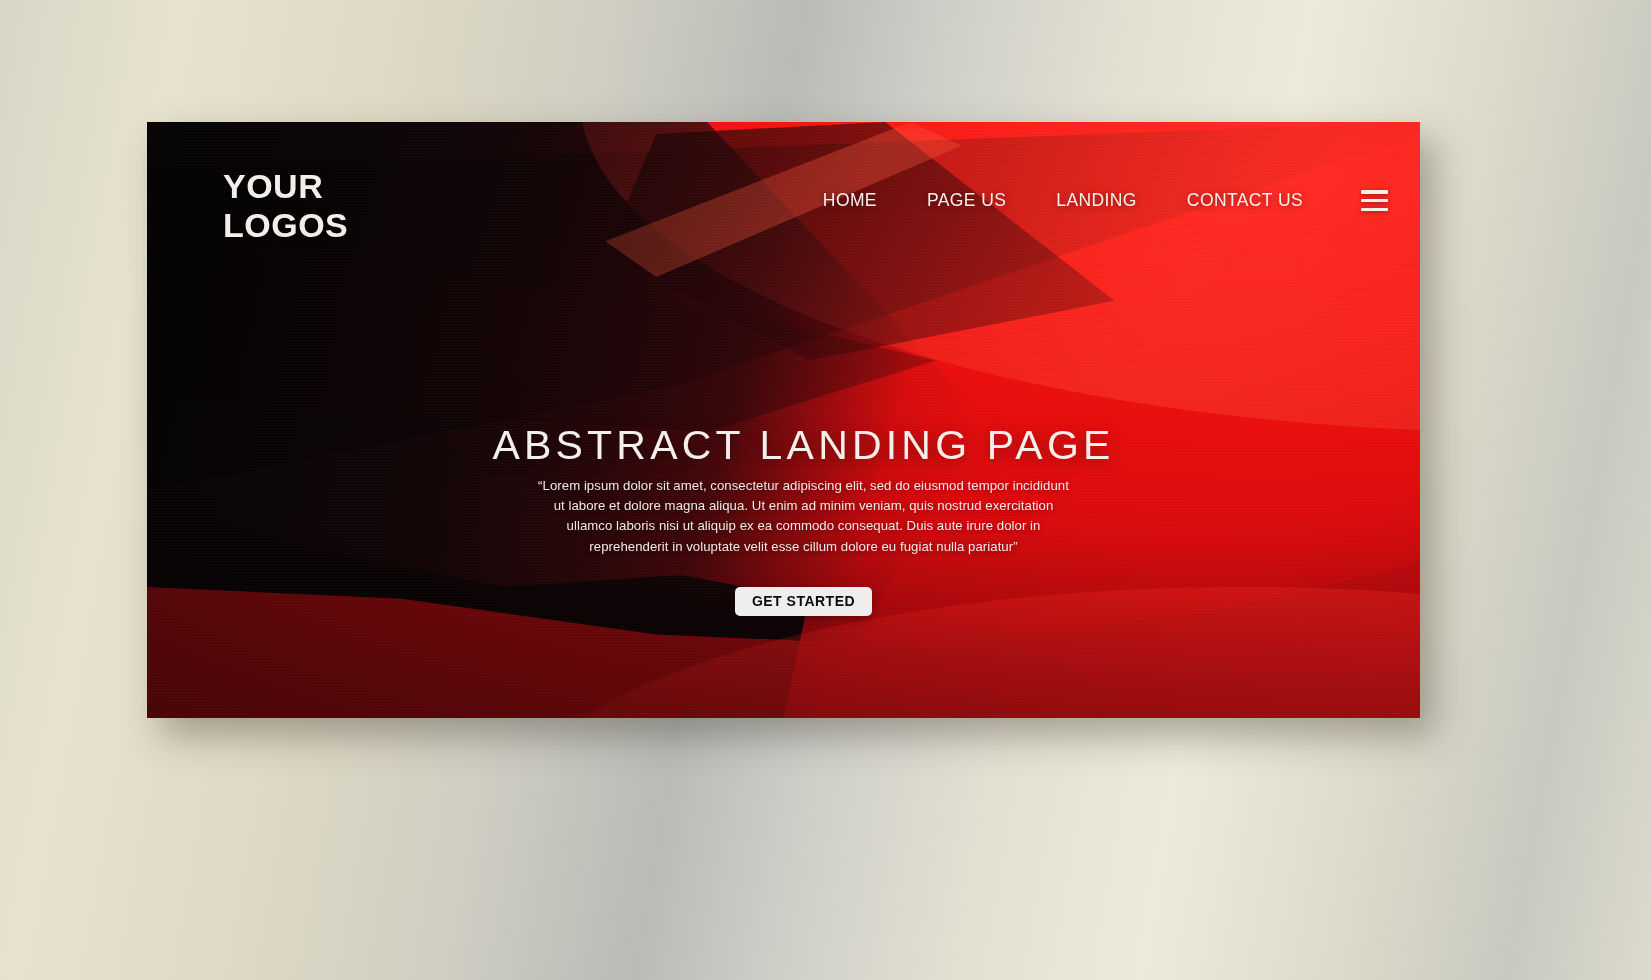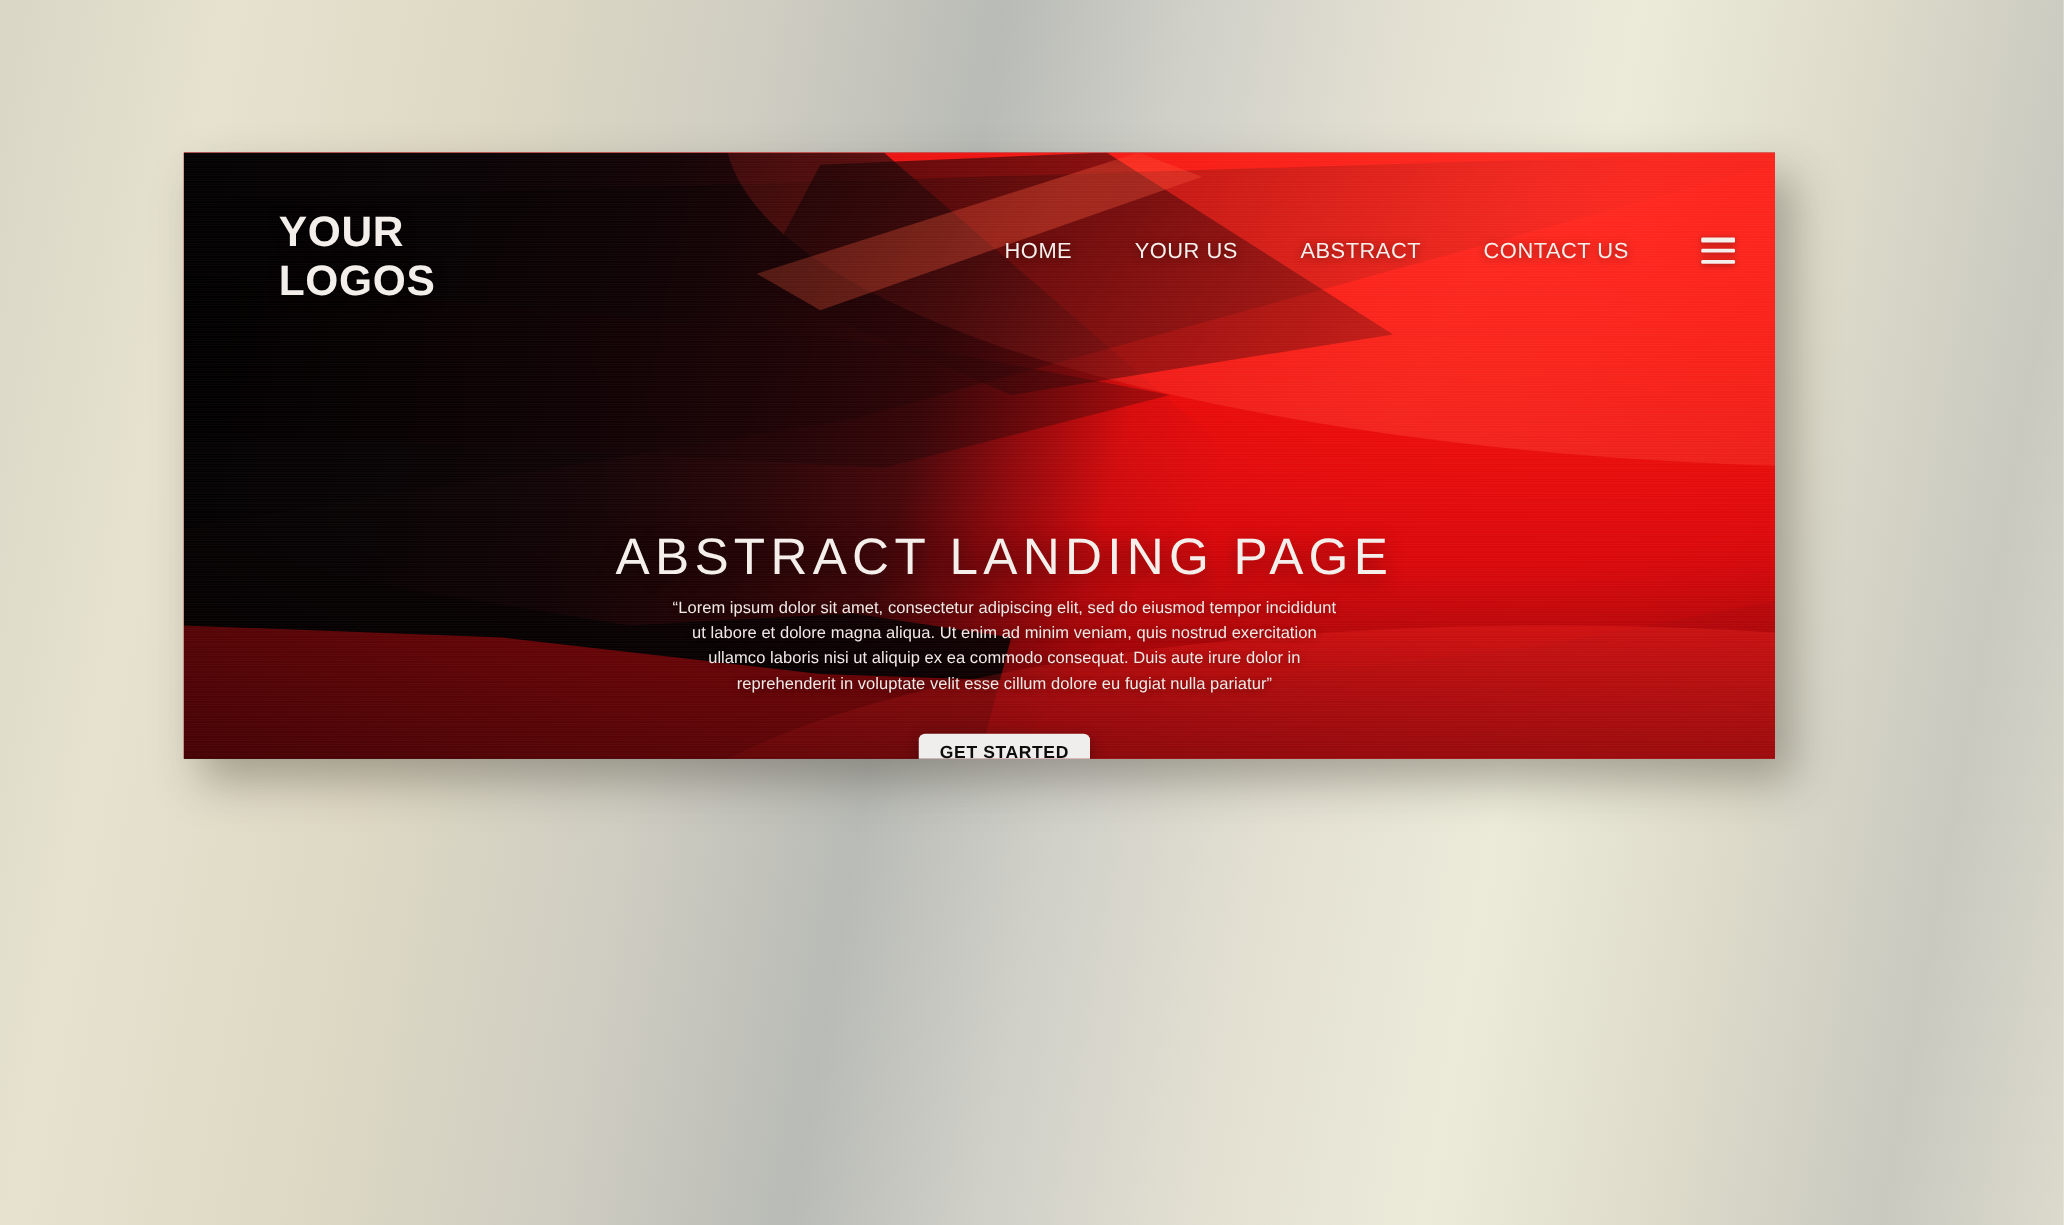--- a/index.html
+++ b/index.html
@@ -24,24 +24,24 @@
         #c9c9c0 92%,
         #dcdacd 100%);
   }
 
   
   #board {
     position: absolute;
     left: 147px;
     top: 122px;
     width: 1273px;
-    height: 485px;
+    height: 596px;
     overflow: hidden;
     box-shadow: 14px 18px 34px rgba(60,55,45,0.38);
-    background: #b91c1c;
+    background: #737373;
   }
 
   
   .layer { position: absolute; inset: 0; }
 
   
   .bg-base {
     background:
       radial-gradient(120% 130% at 88% 8%, #ff1410 0%, #f40f0c 22%, #d8090c 48%, #9c0509 72%, #5d0306 100%);
   }
@@ -245,22 +245,22 @@
   <div class="layer vignette"></div>
   <div class="layer grain"></div>
 
   <div id="content">
 
     <div id="logo">YOUR
 LOGOS</div>
 
     <nav id="nav">
       <span class="nav-link">HOME</span>
-      <span class="nav-link">YOUR US</span>
-      <span class="nav-link">ABSTRACT</span>
+      <span class="nav-link">PAGE US</span>
+      <span class="nav-link">LANDING</span>
       <span class="nav-link">CONTACT US</span>
       <div id="hamburger">
         <span></span>
         <span></span>
         <span></span>
       </div>
     </nav>
 
     <section id="hero">
       <h1 id="headline">ABSTRACT LANDING PAGE</h1>

